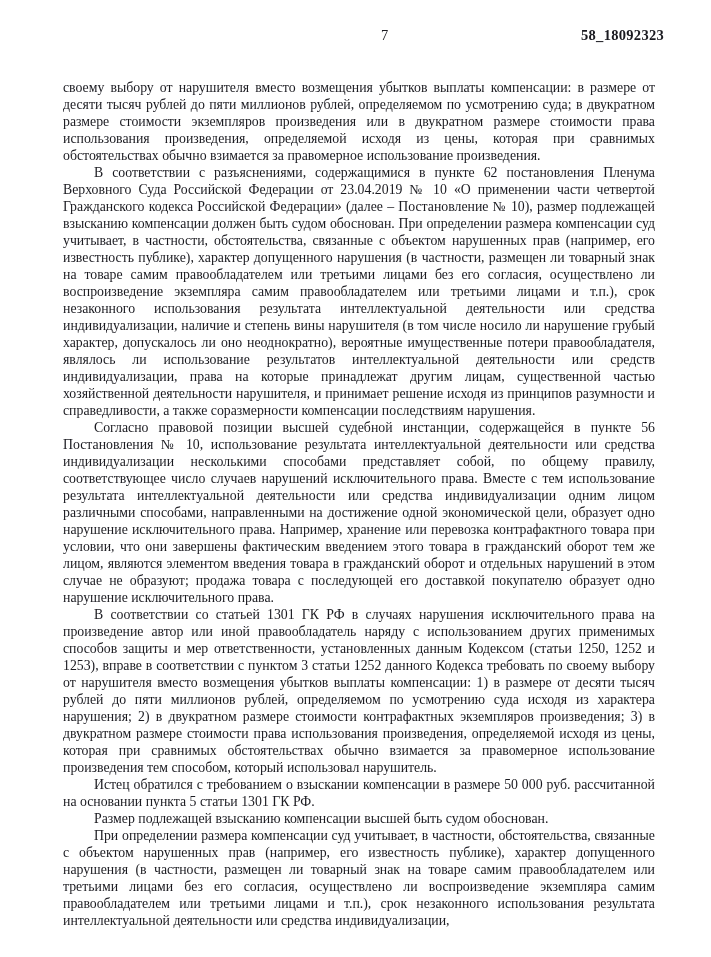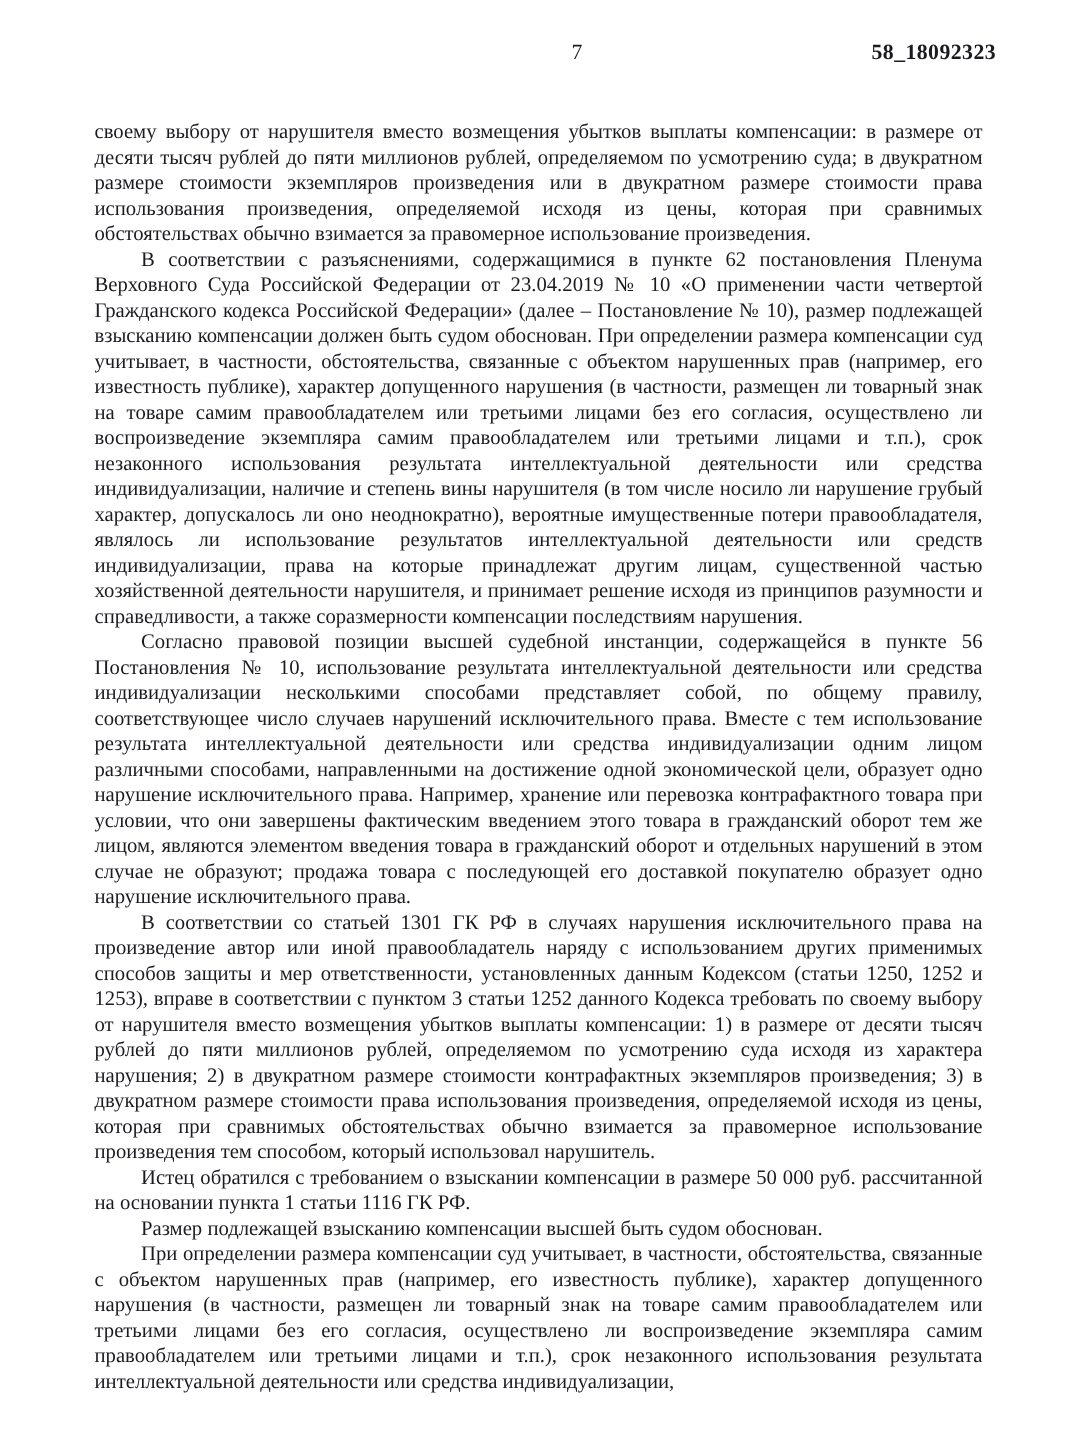--- a/index.html
+++ b/index.html
@@ -63,18 +63,18 @@
   <div class="page-header">
     <span class="page-number">7</span>
     <span class="case-number">58_18092323</span>
   </div>
 
   <div class="body-text">
     <p class="no-indent">своему выбору от нарушителя вместо возмещения убытков выплаты компенсации: в размере от десяти тысяч рублей до пяти миллионов рублей, определяемом по усмотрению суда; в двукратном размере стоимости экземпляров произведения или в двукратном размере стоимости права использования произведения, определяемой исходя из цены, которая при сравнимых обстоятельствах обычно взимается за правомерное использование произведения.</p>
     <p>В соответствии с разъяснениями, содержащимися в пункте 62 постановления Пленума Верховного Суда Российской Федерации от 23.04.2019 № 10 «О применении части четвертой Гражданского кодекса Российской Федерации» (далее – Постановление № 10), размер подлежащей взысканию компенсации должен быть судом обоснован. При определении размера компенсации суд учитывает, в частности, обстоятельства, связанные с объектом нарушенных прав (например, его известность публике), характер допущенного нарушения (в частности, размещен ли товарный знак на товаре самим правообладателем или третьими лицами без его согласия, осуществлено ли воспроизведение экземпляра самим правообладателем или третьими лицами и т.п.), срок незаконного использования результата интеллектуальной деятельности или средства индивидуализации, наличие и степень вины нарушителя (в том числе носило ли нарушение грубый характер, допускалось ли оно неоднократно), вероятные имущественные потери правообладателя, являлось ли использование результатов интеллектуальной деятельности или средств индивидуализации, права на которые принадлежат другим лицам, существенной частью хозяйственной деятельности нарушителя, и принимает решение исходя из принципов разумности и справедливости, а также соразмерности компенсации последствиям нарушения.</p>
     <p>Согласно правовой позиции высшей судебной инстанции, содержащейся в пункте 56 Постановления № 10, использование результата интеллектуальной деятельности или средства индивидуализации несколькими способами представляет собой, по общему правилу, соответствующее число случаев нарушений исключительного права. Вместе с тем использование результата интеллектуальной деятельности или средства индивидуализации одним лицом различными способами, направленными на достижение одной экономической цели, образует одно нарушение исключительного права. Например, хранение или перевозка контрафактного товара при условии, что они завершены фактическим введением этого товара в гражданский оборот тем же лицом, являются элементом введения товара в гражданский оборот и отдельных нарушений в этом случае не образуют; продажа товара с последующей его доставкой покупателю образует одно нарушение исключительного права.</p>
     <p>В соответствии со статьей 1301 ГК РФ в случаях нарушения исключительного права на произведение автор или иной правообладатель наряду с использованием других применимых способов защиты и мер ответственности, установленных данным Кодексом (статьи 1250, 1252 и 1253), вправе в соответствии с пунктом 3 статьи 1252 данного Кодекса требовать по своему выбору от нарушителя вместо возмещения убытков выплаты компенсации: 1) в размере от десяти тысяч рублей до пяти миллионов рублей, определяемом по усмотрению суда исходя из характера нарушения; 2) в двукратном размере стоимости контрафактных экземпляров произведения; 3) в двукратном размере стоимости права использования произведения, определяемой исходя из цены, которая при сравнимых обстоятельствах обычно взимается за правомерное использование произведения тем способом, который использовал нарушитель.</p>
-    <p>Истец обратился с требованием о взыскании компенсации в размере 50 000 руб. рассчитанной на основании пункта 1 статьи 1116 ГК РФ.</p>
+    <p>Истец обратился с требованием о взыскании компенсации в размере 50 000 руб. рассчитанной на основании пункта 5 статьи 1301 ГК РФ.</p>
     <p>Размер подлежащей взысканию компенсации высшей быть судом обоснован.</p>
     <p>При определении размера компенсации суд учитывает, в частности, обстоятельства, связанные с объектом нарушенных прав (например, его известность публике), характер допущенного нарушения (в частности, размещен ли товарный знак на товаре самим правообладателем или третьими лицами без его согласия, осуществлено ли воспроизведение экземпляра самим правообладателем или третьими лицами и т.п.), срок незаконного использования результата интеллектуальной деятельности или средства индивидуализации,</p>
   </div>
 
 </div>
 
 </body></html>

